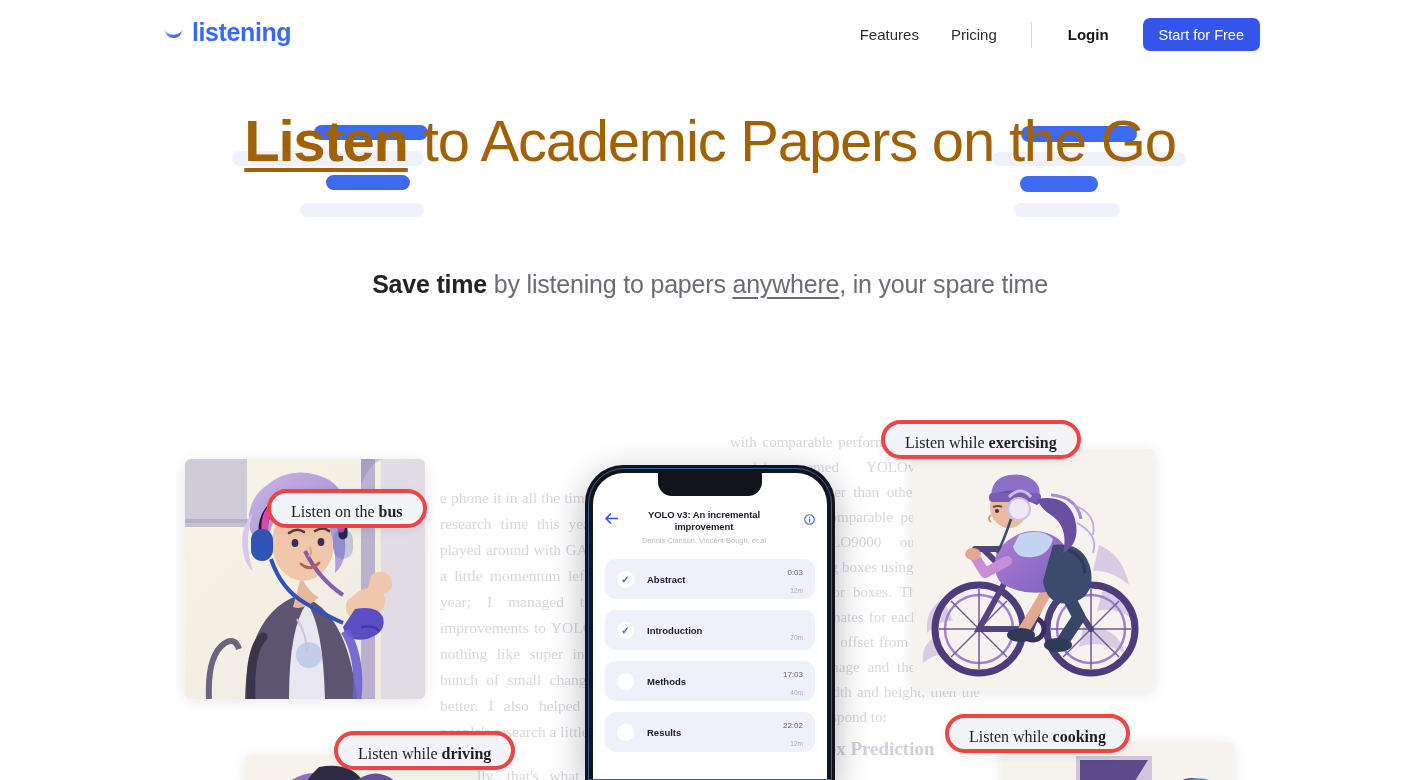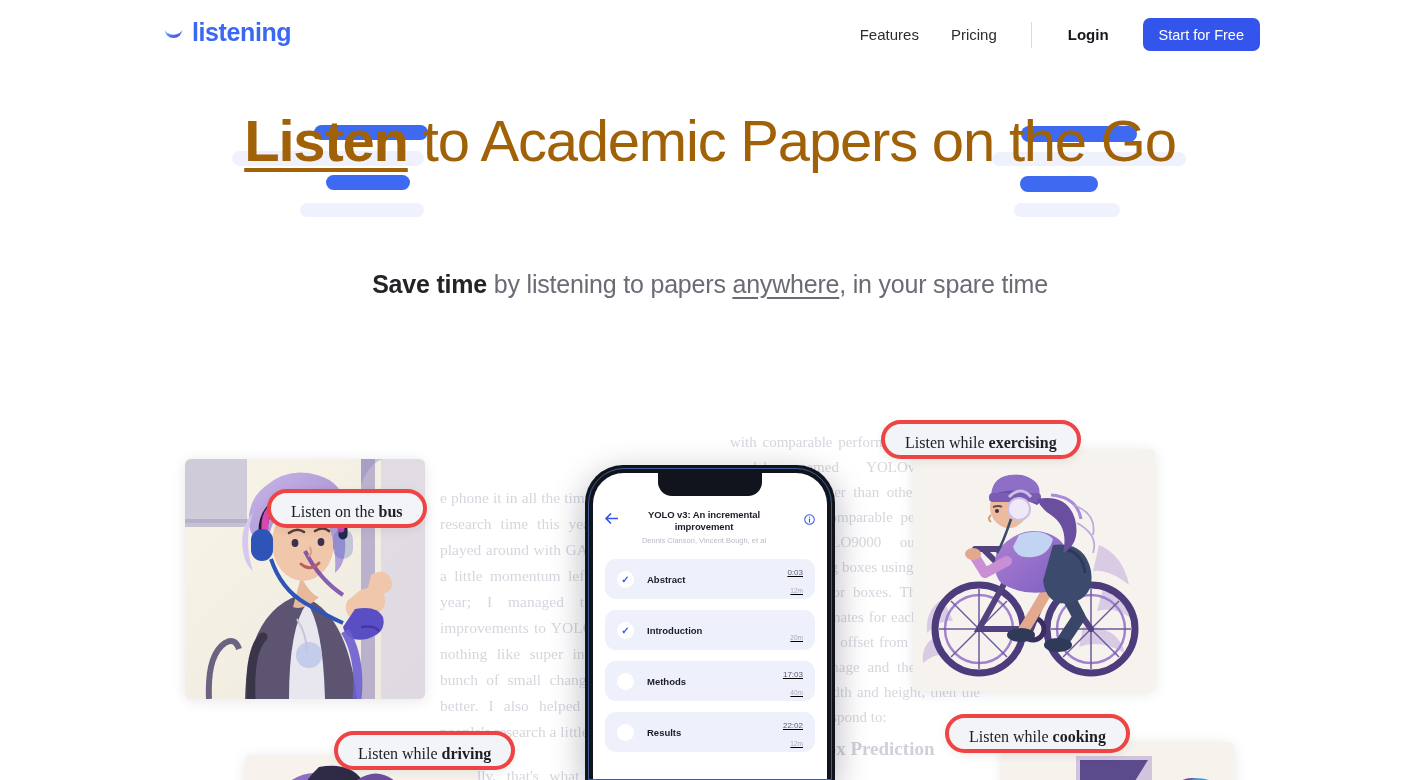--- a/index.html
+++ b/index.html
@@ -138,21 +138,21 @@
   .ph-row {
     background: #eef1fb; border-radius: 11px; height: 40px;
     display: flex; align-items: center; padding: 0 12px; position: relative;
   }
   .ph-check {
     width: 17px; height: 17px; border-radius: 50%; background: #fff;
     display: flex; align-items: center; justify-content: center;
     font-size: 10px; color: #3355ec; font-weight: 700; flex: none;
   }
   .ph-label { font-size: 9.5px; font-weight: 700; color: #1b1b2c; margin-left: 13px; }
-  .ph-times { margin-left: auto; text-align: right; text-decoration: underline; }
+  .ph-times { margin-left: auto; text-align: right; }
   .ph-t1 { font-size: 8px; color: #5b5c6b; line-height: 10px; }
   .ph-t2 { font-size: 6.5px; color: #a9aab8; line-height: 9px; }
   .ph-row.pending .ph-t1 { visibility: hidden; }
   .ph-row.pending .ph-times { position: relative; top: 5px; }
 </style>
 </head>
 <body>
 
 <div class="page">
 

